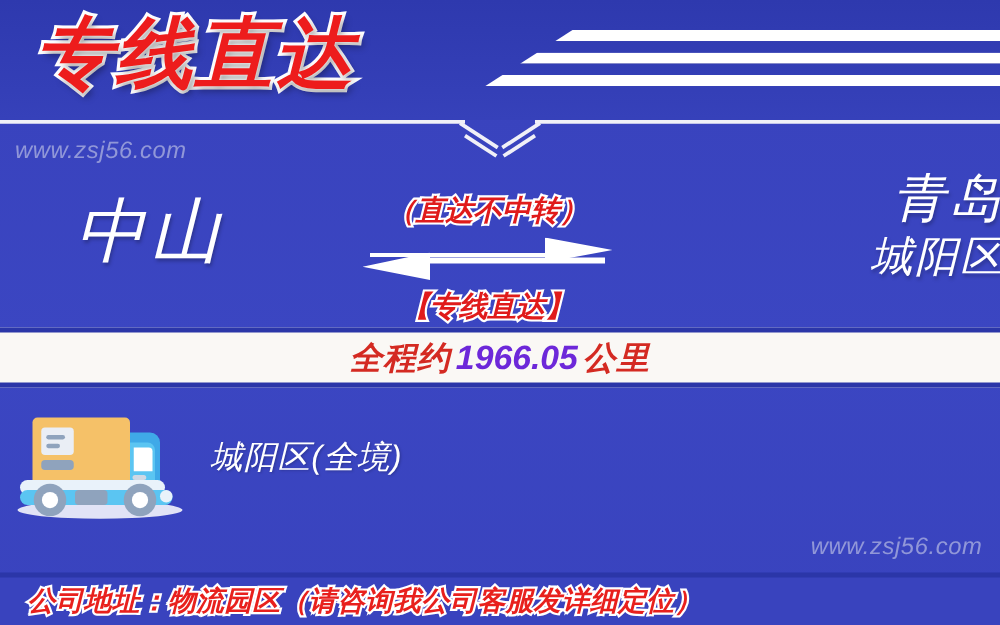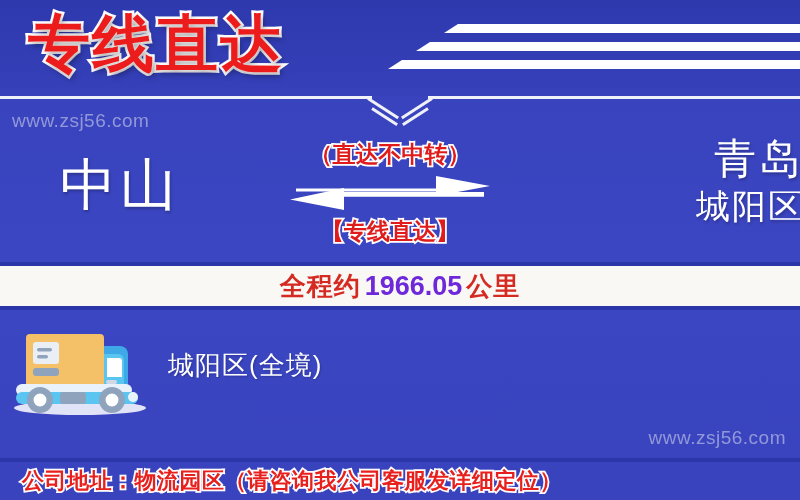--- a/index.html
+++ b/index.html
@@ -6,20 +6,21 @@
   html,body { background:#222; }
   body { font-family:"Liberation Sans","DejaVu Sans",sans-serif; }
 
   #poster{
     position:relative;
     width:800px; height:500px;
     overflow:hidden;
     background:#3943be;
     background:linear-gradient(180deg,#2f3ab4 0%,#3943be 18%,#3b46c2 55%,#3943be 100%);
     user-select:none;
+    font-style:italic;
   }
 
   
   .top-band{
     position:absolute; left:0; top:0; width:800px; height:96px;
     background:linear-gradient(180deg,#2e39ae 0%,#3641ba 100%);
   }
 
   .title{
     position:absolute; left:28px; top:6px;
@@ -86,21 +87,21 @@
   .dest .d1{ font-size:42px; line-height:50px; letter-spacing:3px; }
   .dest .d2{ font-size:34px; line-height:44px; letter-spacing:2px; }
 
   
   .center{ position:absolute; left:280px; top:0; width:220px; height:126px; text-align:center; }
   .ctxt{
     font-size:23px; font-weight:bold; color:#e01b1b; white-space:nowrap;
     -webkit-text-stroke:3.5px #ffffff; paint-order:stroke fill;
     text-shadow:0 0 1px rgba(255,255,255,.8);
   }
-  .ctxt.top{ margin-top:7px; }
+  .ctxt.top{ margin-top:21px; }
   .ctxt.bot{ margin-top:4px; }
 
   .arrows{ position:relative; width:200px; height:38px; margin:4px auto 0; }
   .arrow-r,.arrow-l{ position:absolute; background:#ffffff; }
   .arrow-r{
     left:6px; top:2px; width:194px; height:20px;
     clip-path:polygon(0 62%,140px 62%,140px 0,100% 50%,140px 100%,140px 78%,0 78%);
   }
   .arrow-l{
     left:0; top:14px; width:194px; height:22px;

